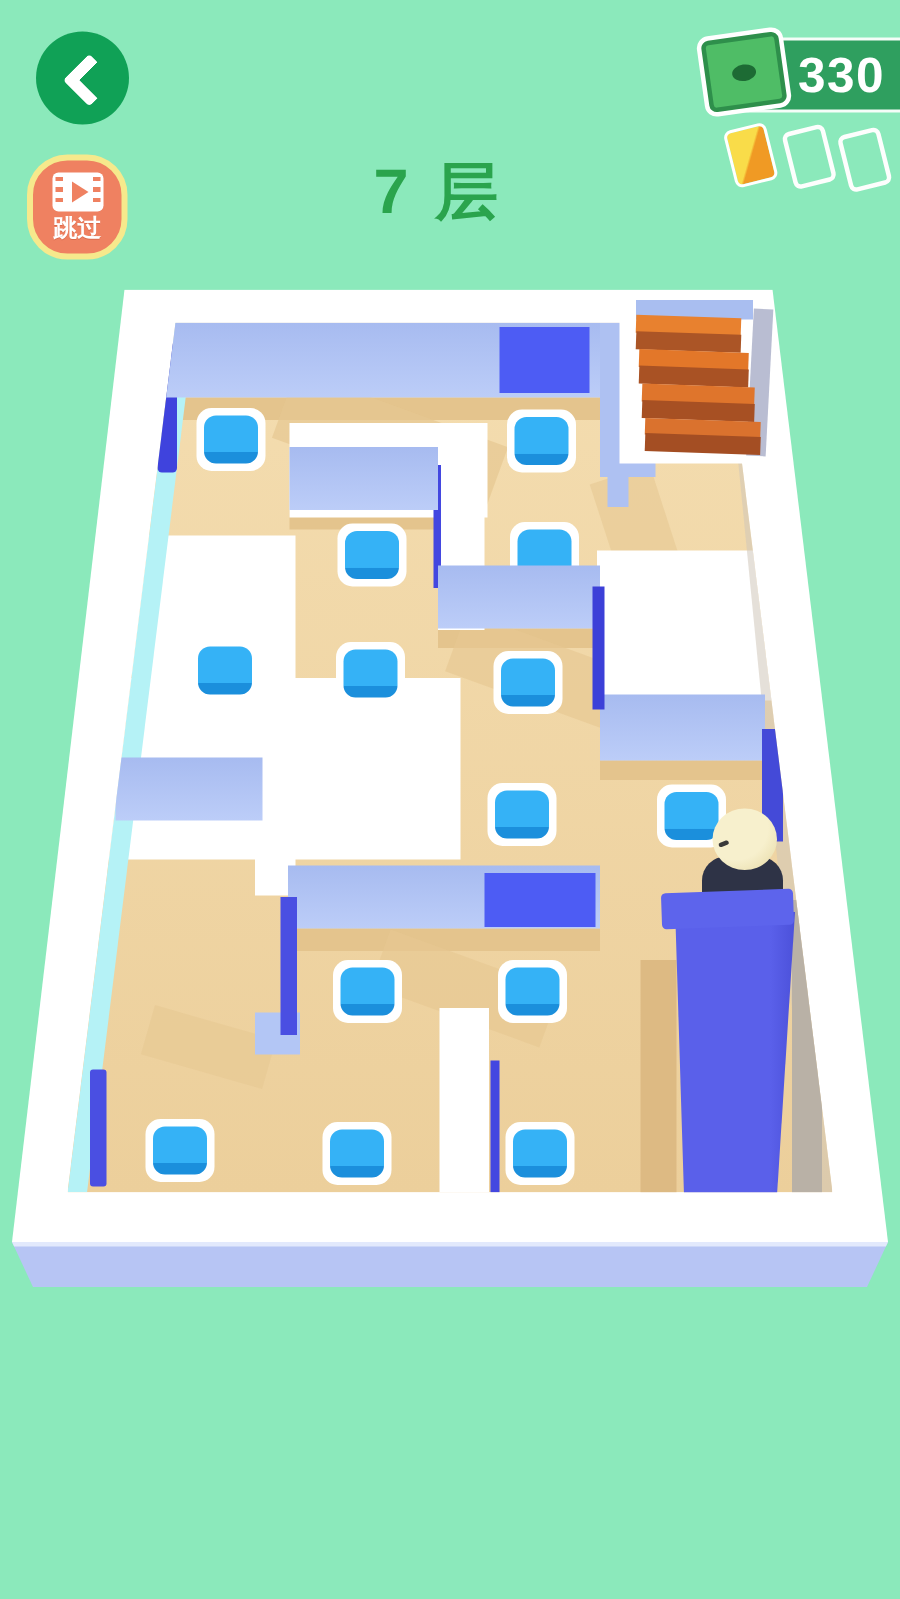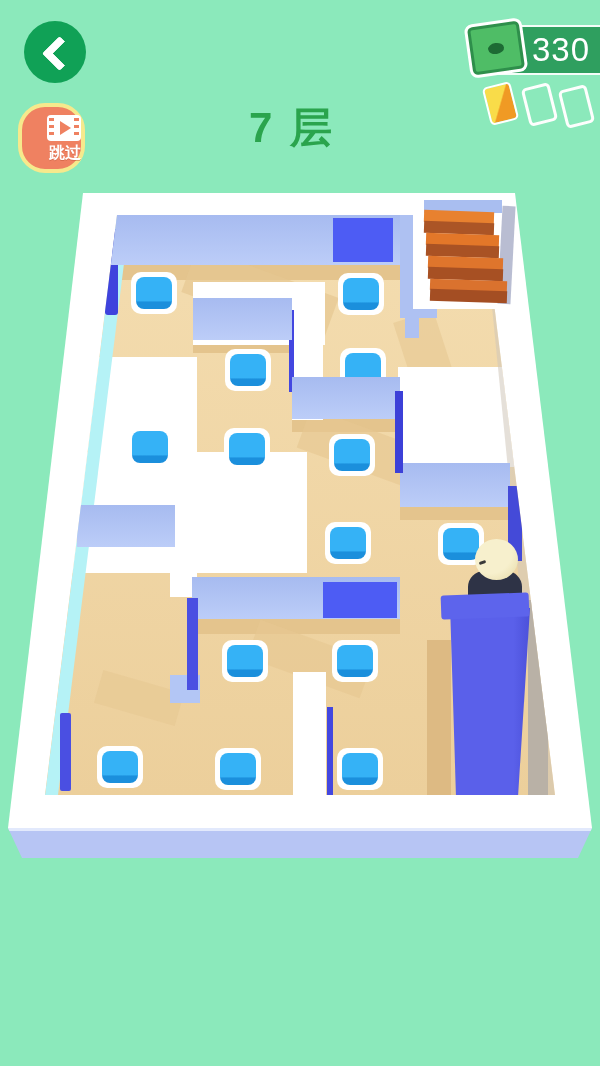--- a/index.html
+++ b/index.html
@@ -33,21 +33,21 @@
     background:var(--btn_green,#10a156);z-index:60;
   }
   #back-chevron{
     position:absolute;left:23px;top:20px;width:17px;height:17px;
     border-left:8px solid #fff;border-bottom:8px solid #fff;border-radius:3px;
     transform:rotate(45deg);
   }
   #skip-btn{
     position:absolute;left:18px;top:103px;width:67px;height:70px;border-radius:27px;
     background:var(--skip_bg,#ef8161);border:4px solid var(--skip_border,#f6e98c);
-    box-sizing:border-box;z-index:60;display:flex;flex-direction:column;align-items:flex-end;justify-content:center;
+    box-sizing:border-box;z-index:60;display:flex;flex-direction:column;align-items:center;justify-content:center;
   }
   #film-icon{width:34px;height:26px;background:#fff;border-radius:4px;position:relative;margin-top:1px;}
   #film-icon .play{
     position:absolute;left:13px;top:6px;width:0;height:0;
     border-left:11px solid var(--skip_bg,#ef8161);
     border-top:7px solid transparent;border-bottom:7px solid transparent;
   }
   #film-icon .sprk{position:absolute;top:3px;bottom:3px;width:5px;
     background:repeating-linear-gradient(180deg,var(--skip_bg,#ef8161) 0 3px,transparent 3px 7px);}
   #film-icon .sprk.l{left:2px;} #film-icon .sprk.r{right:2px;}
@@ -56,21 +56,21 @@
   #floor-title{
     position:absolute;left:0;right:16px;top:100px;text-align:center;z-index:55;
     color:var(--title_green,#2aa44d);font-size:42px;font-weight:bold;letter-spacing:3px;
   }
   #money-pill{
     position:absolute;left:476px;top:27px;width:130px;height:46px;z-index:58;
     background:var(--pill_green,#2f9f5f);border-radius:23px 0 0 23px;
     box-shadow:0 0 0 2px rgba(255,255,255,.9);
     display:flex;align-items:center;
   }
-  #money-value{color:#fff;font-size:33px;font-weight:normal;margin-left:56px;letter-spacing:1px;}
+  #money-value{color:#fff;font-size:33px;font-weight:bold;margin-left:56px;letter-spacing:1px;}
   #bill-icon{
     position:absolute;left:470px;top:24px;width:52px;height:48px;z-index:59;
     transform:rotate(-8deg);
     background:var(--bill_green,#4fbd66);
     border:3px solid var(--bill_border,#2e8f4b);border-radius:5px;box-sizing:border-box;
     box-shadow:0 0 0 3px #fff;
   }
   #bill-icon .oval{position:absolute;left:50%;top:50%;width:16px;height:11px;margin:-5px 0 0 -8px;
     background:var(--bill_dark,#1d6b34);border-radius:50%;}
   #cards-row{position:absolute;left:484px;top:80px;width:116px;height:48px;z-index:58;}

